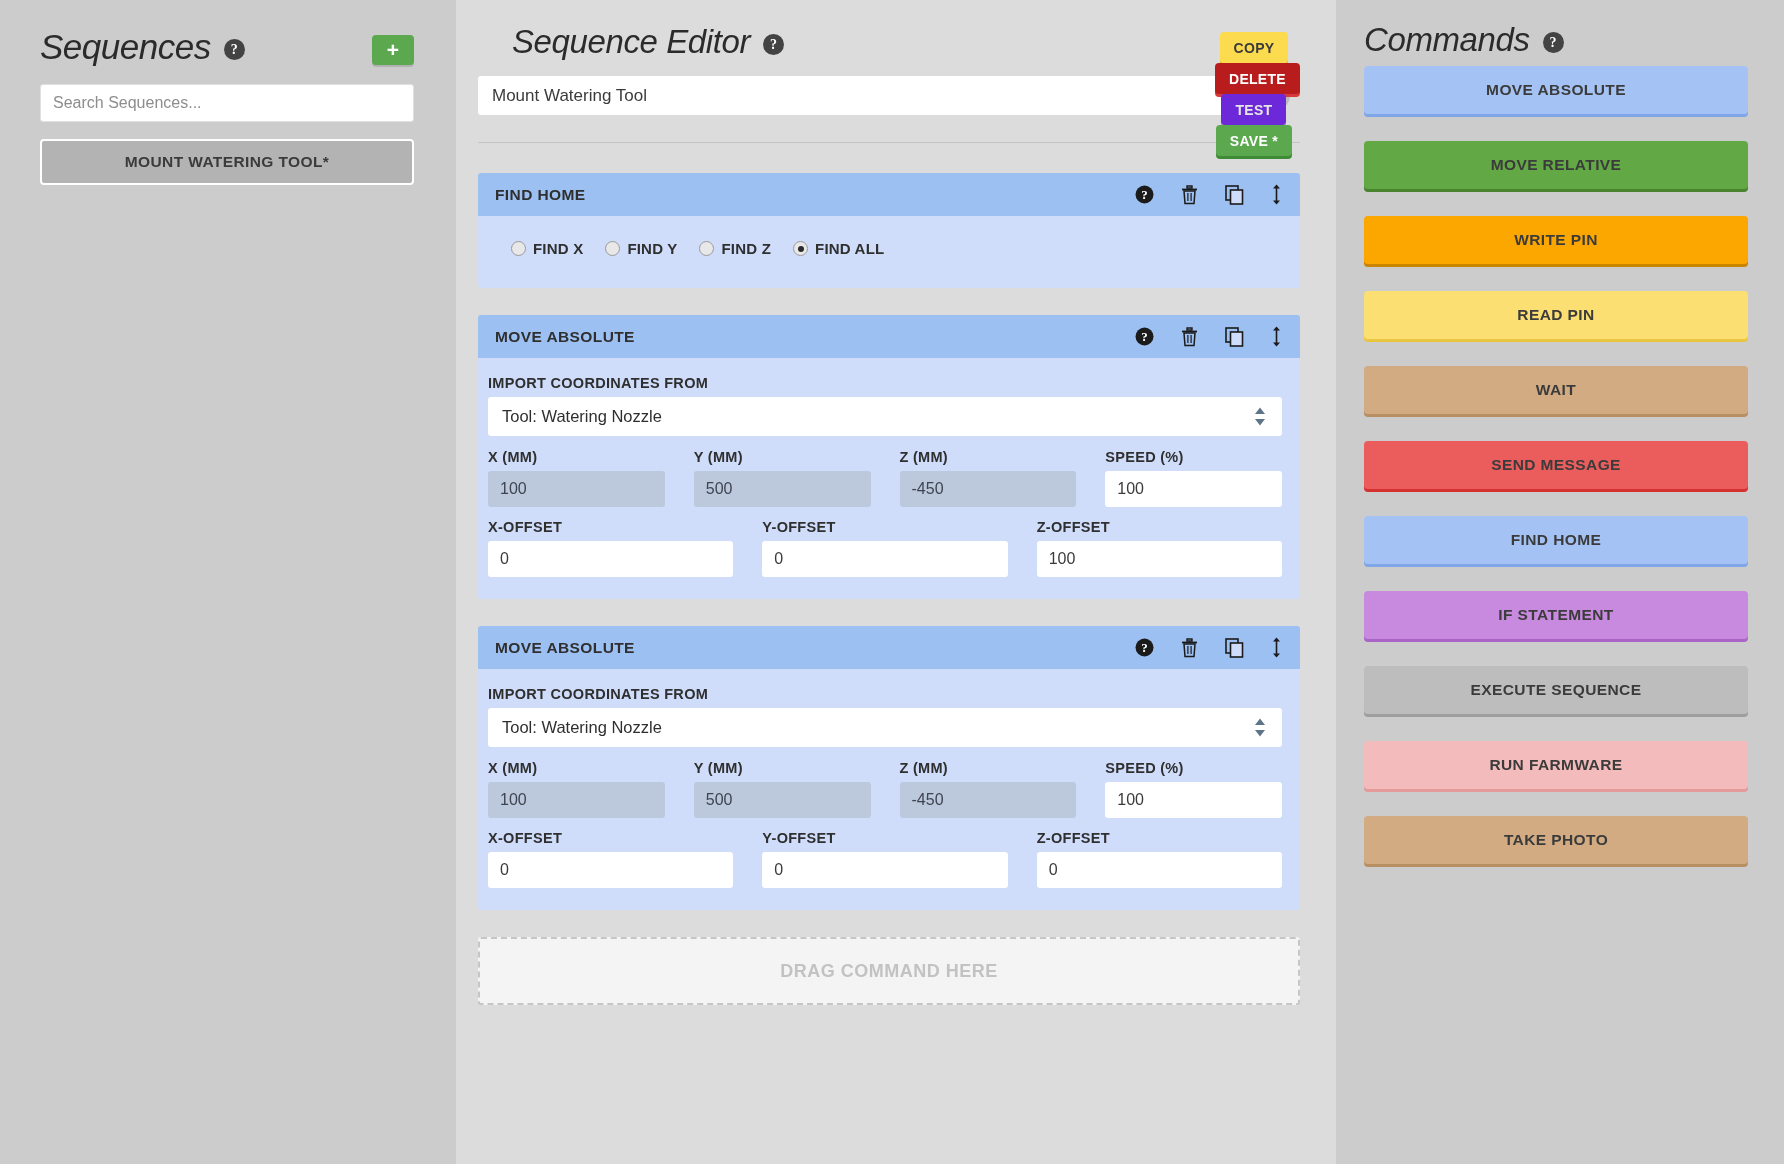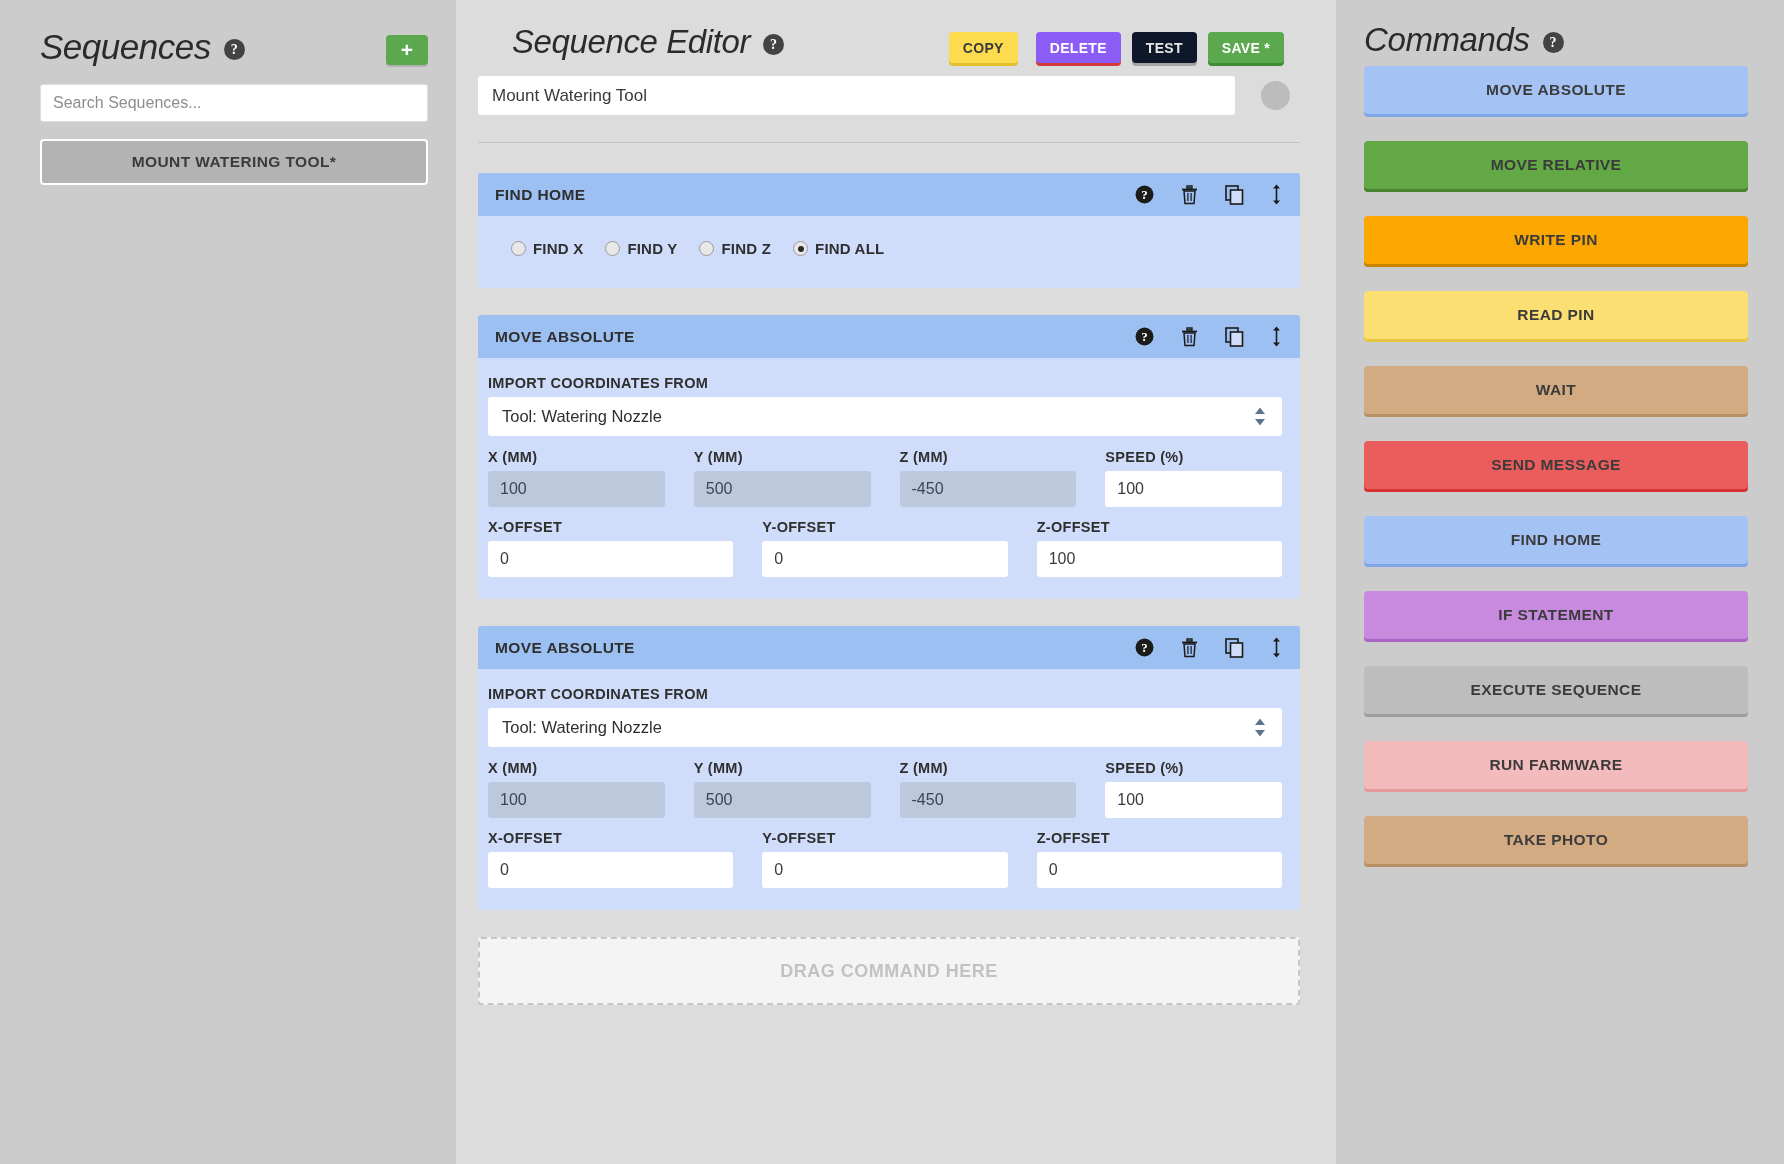--- a/index.html
+++ b/index.html
@@ -14,21 +14,21 @@
     display: flex;
     width: 1784px; height: 1164px;
     background: #cccccc;
   }
 
   
   .panel-sequences {
     width: 456px;
     flex: 0 0 456px;
     background: #cccccc;
-    padding: 18px 28px 0 40px;
+    padding: 18px 42px 0 40px;
     position: relative;
   }
   .panel-head {
     display: flex;
     align-items: center;
     height: 56px;
     position: relative;
   }
   .panel-title {
     font-size: 35px;
@@ -122,39 +122,39 @@
     font-size: 33px;
     font-style: italic;
     font-weight: 400;
     color: #2b2b2b;
     letter-spacing: -0.4px;
     line-height: 1;
     margin-left: 34px;
   }
   .editor-actions {
     position: absolute;
-    right: 16px; top: 22px;
-    display: flex;
-    gap: 11px;
-    align-items: center;
+    right: 0; top: 22px;
+    display: flex;
+    align-items: center;
+    flex-direction: column;
   }
   .act-btn {
     border: none;
     border-radius: 4px;
     height: 31px;
     padding: 0 14px;
     font-size: 14px;
     font-weight: bold;
     letter-spacing: 0.3px;
     cursor: pointer;
     font-family: "Liberation Sans", sans-serif;
   }
   .act-copy   { background:#fcdb4e; color:#3b3b3b; box-shadow:0 3px 0 #e3bf2b; }
-  .act-delete { background:#8b5cf6; color:#ffffff; box-shadow:0 3px 0 #d63b3b;margin-left:7px; }
-  .act-test   { background:#0f172a; color:#e6e6e6; box-shadow:0 3px 0 #a5a5a5; }
+  .act-delete { background:#b91c1c; color:#ffffff; box-shadow:0 3px 0 #d63b3b;margin-left:7px; }
+  .act-test   { background:#6d28d9; color:#e6e6e6; box-shadow:0 3px 0 #a5a5a5; }
   .act-save   { background:#5ba84f; color:#ffffff; box-shadow:0 3px 0 #3e8c35; }
 
   .name-row {
     display: flex;
     align-items: center;
     margin-top: 4px;
     gap: 0;
   }
   .name-input {
     width: 757px;

